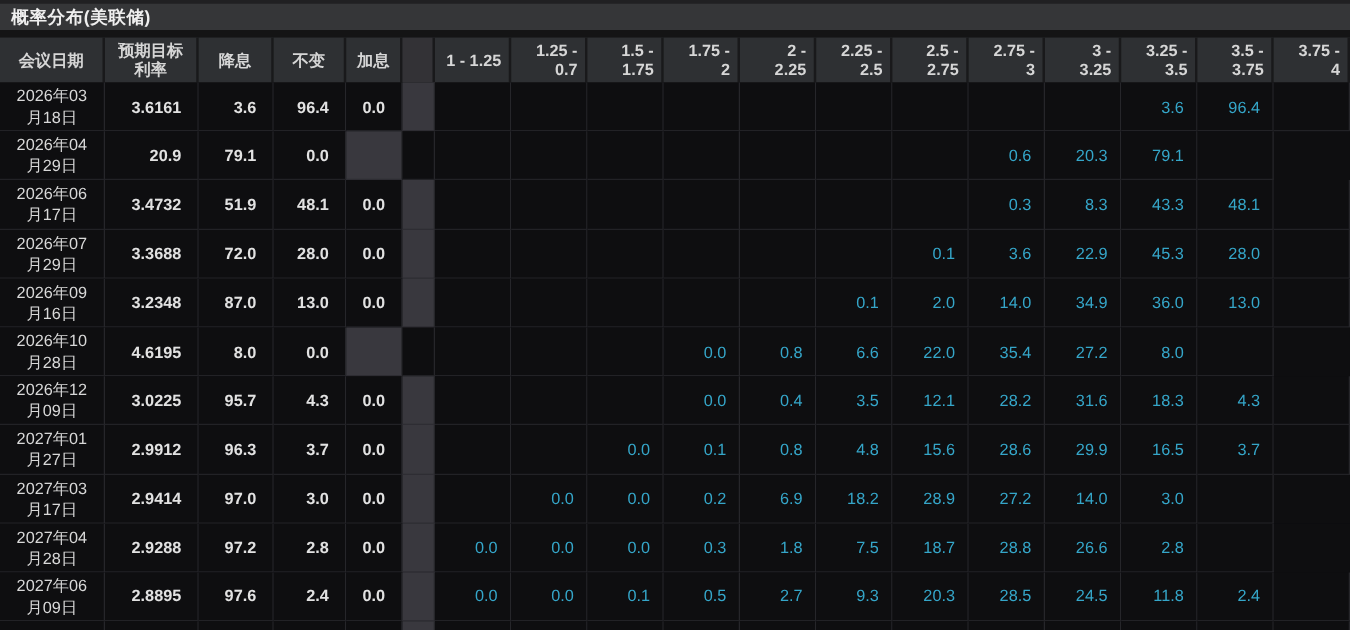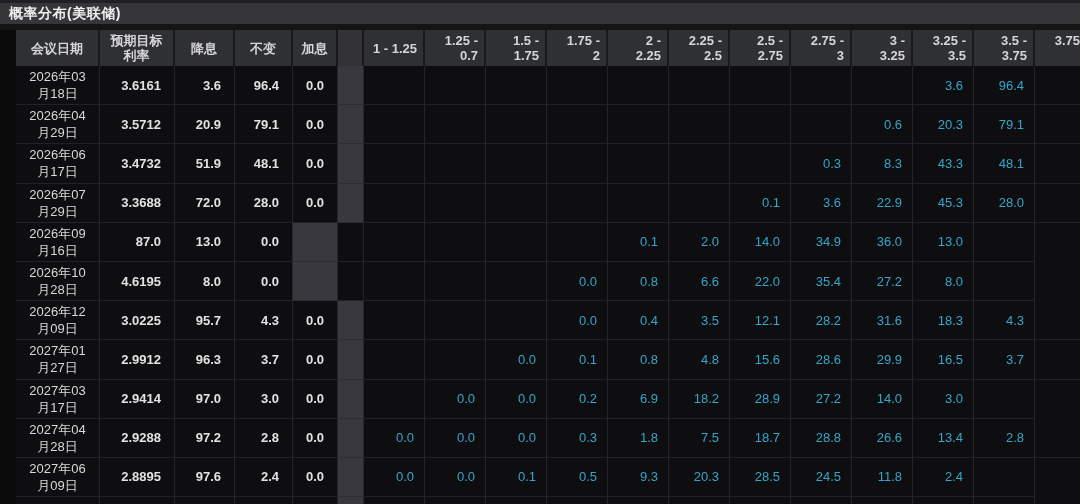--- a/index.html
+++ b/index.html
@@ -27,21 +27,20 @@
     display:flex;align-items:center;
     padding-left:9px;
   }
   .titlebar .title{
     color:#efefef;font-size:14px;font-weight:bold;letter-spacing:0.5px;
   }
   .gapstrip{height:6px;background:#141415;}
   .grid-row{
     display:grid;
     grid-template-columns:84px 75px 60px 58px 45px 26px repeat(12,61px);
-    margin-left:16px;
   }
   .header-row{height:36px;background:#151517;}
   .hcell{
     background:var(--bg-header);
     color:var(--txt-header);
     font-size:13px;font-weight:bold;
     display:flex;align-items:center;
     border-right:2px solid #19191b;
     white-space:pre-line;
     line-height:15px;
@@ -127,21 +126,20 @@
         <div class="cell c-prob"></div>
         <div class="cell c-prob"></div>
         <div class="cell c-prob"></div>
         <div class="cell c-prob">3.6</div>
         <div class="cell c-prob">96.4</div>
         <div class="cell c-prob"></div>
       </div>
       <div class="grid-row body-row">
         <div class="cell c-date">2026年04
 月29日</div>
-        <div class="cell c-num">3.5712</div>
         <div class="cell c-num">20.9</div>
         <div class="cell c-num">79.1</div>
         <div class="cell c-num">0.0</div>
         <div class="cell c-sep"></div>
         <div class="cell c-prob"></div>
         <div class="cell c-prob"></div>
         <div class="cell c-prob"></div>
         <div class="cell c-prob"></div>
         <div class="cell c-prob"></div>
         <div class="cell c-prob"></div>
@@ -190,20 +188,21 @@
         <div class="cell c-prob">0.1</div>
         <div class="cell c-prob">3.6</div>
         <div class="cell c-prob">22.9</div>
         <div class="cell c-prob">45.3</div>
         <div class="cell c-prob">28.0</div>
         <div class="cell c-prob"></div>
       </div>
       <div class="grid-row body-row">
         <div class="cell c-date">2026年09
 月16日</div>
+        <div class="cell c-num">3.2348</div>
         <div class="cell c-num">87.0</div>
         <div class="cell c-num">13.0</div>
         <div class="cell c-num">0.0</div>
         <div class="cell c-sep"></div>
         <div class="cell c-prob"></div>
         <div class="cell c-prob"></div>
         <div class="cell c-prob"></div>
         <div class="cell c-prob"></div>
         <div class="cell c-prob"></div>
         <div class="cell c-prob">0.1</div>
@@ -306,36 +305,36 @@
         <div class="cell c-sep"></div>
         <div class="cell c-prob">0.0</div>
         <div class="cell c-prob">0.0</div>
         <div class="cell c-prob">0.0</div>
         <div class="cell c-prob">0.3</div>
         <div class="cell c-prob">1.8</div>
         <div class="cell c-prob">7.5</div>
         <div class="cell c-prob">18.7</div>
         <div class="cell c-prob">28.8</div>
         <div class="cell c-prob">26.6</div>
-        <div class="cell c-prob">13.4</div>
         <div class="cell c-prob">2.8</div>
         <div class="cell c-prob"></div>
       </div>
       <div class="grid-row body-row">
         <div class="cell c-date">2027年06
 月09日</div>
         <div class="cell c-num">2.8895</div>
         <div class="cell c-num">97.6</div>
         <div class="cell c-num">2.4</div>
         <div class="cell c-num">0.0</div>
         <div class="cell c-sep"></div>
         <div class="cell c-prob">0.0</div>
         <div class="cell c-prob">0.0</div>
         <div class="cell c-prob">0.1</div>
         <div class="cell c-prob">0.5</div>
+        <div class="cell c-prob">2.7</div>
         <div class="cell c-prob">9.3</div>
         <div class="cell c-prob">20.3</div>
         <div class="cell c-prob">28.5</div>
         <div class="cell c-prob">24.5</div>
         <div class="cell c-prob">11.8</div>
         <div class="cell c-prob">2.4</div>
         <div class="cell c-prob"></div>
       </div>
     </div>
   <div class="grid-row partial-row" id="partial-row">

